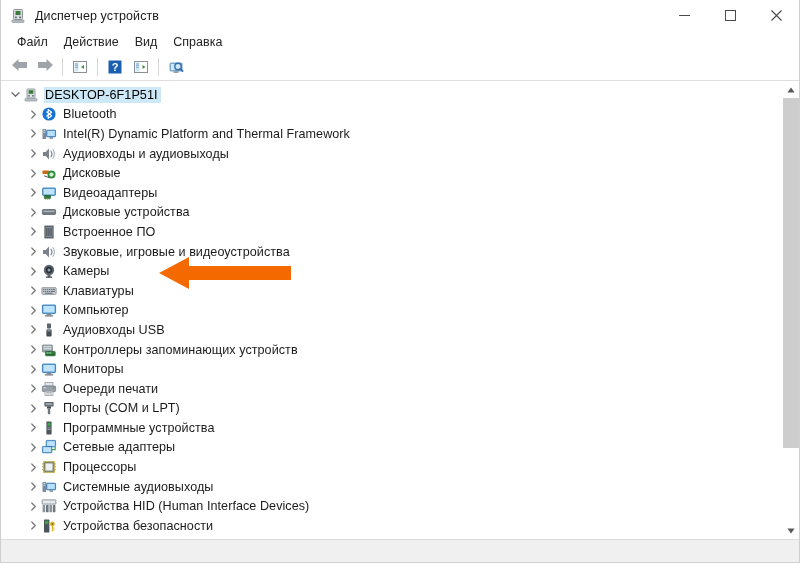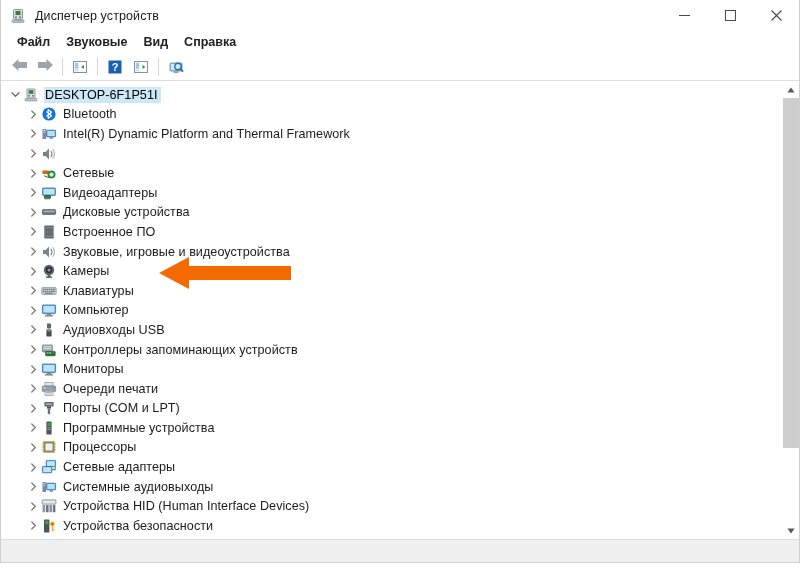--- a/index.html
+++ b/index.html
@@ -56,21 +56,20 @@
   .wbtn svg { display: block; }
 
   
   #menubar {
     height: 22px;
     min-height: 22px;
     display: flex;
     align-items: center;
     padding-left: 8px;
     background: #ffffff;
-    font-weight: bold;
   }
   .menu-item {
     font-size: 12.5px;
     color: #222;
     padding: 2px 8px;
     cursor: default;
   }
 
   
   #toolbar {
@@ -228,21 +227,21 @@
       <div class="wbtn close">
         <svg width="11" height="11" viewBox="0 0 11 11">
             <path d="M0.5 0.5 L10.5 10.5 M10.5 0.5 L0.5 10.5" stroke="#4a4a4a" stroke-width="1.1" fill="none"></path>
           </svg>
       </div>
     </div>
   </div>
 
   <div id="menubar">
     <div class="menu-item">Файл</div>
-    <div class="menu-item">Звуковые</div>
+    <div class="menu-item">Действие</div>
     <div class="menu-item">Вид</div>
     <div class="menu-item">Справка</div>
   </div>
 
   <div id="toolbar">
     <div class="tb-btn">
       <span>
         <svg width="17" height="14" viewBox="0 0 17 14">
           <path d="M7.5 1 L1 7 L7.5 13 L7.5 10 L16 10 L16 4 L7.5 4 Z" fill="#9ea4aa"></path>
         </svg>
@@ -365,38 +364,39 @@
               <path d="M2.8 1 L6.3 4.5 L2.8 8" fill="none" stroke="#7a7a7a" stroke-width="1.3" stroke-linecap="round" stroke-linejoin="round"></path>
             </svg>
         </span>
         <span class="ico">
           <svg class="icn" viewBox="0 0 16 16">
             <path d="M2 6 L4.6 6 L8 2.6 L8 13.4 L4.6 10 L2 10 Z" fill="#7a838b"></path>
             <path d="M10 5.2 Q12 8 10 10.8" fill="none" stroke="#7a838b" stroke-width="1.1" stroke-linecap="round"></path>
             <path d="M12 3.6 Q15 8 12 12.4" fill="none" stroke="#9aa2a9" stroke-width="1" stroke-linecap="round"></path>
           </svg>
         </span>
+        <span class="lbl">Аудиовходы и аудиовыходы</span>
       </div>
 
       <div class="row child">
         <span class="chev">
           <svg width="9" height="9" viewBox="0 0 9 9">
               <path d="M2.8 1 L6.3 4.5 L2.8 8" fill="none" stroke="#7a7a7a" stroke-width="1.3" stroke-linecap="round" stroke-linejoin="round"></path>
             </svg>
         </span>
         <span class="ico">
           <svg class="icn" viewBox="0 0 16 16">
             <rect x="1.5" y="5.6" width="6.5" height="3.4" rx="0.6" fill="#c96a12"></rect>
             <rect x="8" y="6.4" width="1.2" height="1.8" fill="#b05d10"></rect>
             <circle cx="10.5" cy="9.6" r="4" fill="#2f8c3a"></circle>
             <circle cx="10.5" cy="9.6" r="2.1" fill="#d6efd8"></circle>
             <path d="M3 10.8 L8 12.6" stroke="#555c62" stroke-width="1" fill="none"></path>
           </svg>
         </span>
-        <span class="lbl">Сетевые</span>
+        <span class="lbl">Дисковые</span>
       </div>
 
       <div class="row child">
         <span class="chev">
           <svg width="9" height="9" viewBox="0 0 9 9">
               <path d="M2.8 1 L6.3 4.5 L2.8 8" fill="none" stroke="#7a7a7a" stroke-width="1.3" stroke-linecap="round" stroke-linejoin="round"></path>
             </svg>
         </span>
         <span class="ico">
           <svg class="icn" viewBox="0 0 16 16">
@@ -633,20 +633,38 @@
       </div>
 
       <div class="row child">
         <span class="chev">
           <svg width="9" height="9" viewBox="0 0 9 9">
               <path d="M2.8 1 L6.3 4.5 L2.8 8" fill="none" stroke="#7a7a7a" stroke-width="1.3" stroke-linecap="round" stroke-linejoin="round"></path>
             </svg>
         </span>
         <span class="ico">
           <svg class="icn" viewBox="0 0 16 16">
+            <rect x="5.2" y="1.4" width="9.4" height="6.4" rx="0.6" fill="#4b9fe0" stroke="#2f6ea8" stroke-width="0.7"></rect>
+            <rect x="6" y="2.2" width="7.8" height="4.8" fill="#bfe3fb"></rect>
+            <rect x="1.4" y="7.4" width="9.4" height="6.4" rx="0.6" fill="#4b9fe0" stroke="#2f6ea8" stroke-width="0.7"></rect>
+            <rect x="2.2" y="8.2" width="7.8" height="4.8" fill="#bfe3fb"></rect>
+            <path d="M11 10.6 L14.2 10.6 L14.2 8" stroke="#3fa04a" stroke-width="1.2" fill="none"></path>
+          </svg>
+        </span>
+        <span class="lbl">Сетевые адаптеры</span>
+      </div>
+
+      <div class="row child">
+        <span class="chev">
+          <svg width="9" height="9" viewBox="0 0 9 9">
+              <path d="M2.8 1 L6.3 4.5 L2.8 8" fill="none" stroke="#7a7a7a" stroke-width="1.3" stroke-linecap="round" stroke-linejoin="round"></path>
+            </svg>
+        </span>
+        <span class="ico">
+          <svg class="icn" viewBox="0 0 16 16">
             <rect x="2.2" y="2.2" width="11.6" height="11.6" fill="#b8a438"></rect>
             <rect x="3.4" y="3.4" width="9.2" height="9.2" fill="#6c767e"></rect>
             <rect x="4.4" y="4.4" width="7.2" height="7.2" fill="#eef1f3"></rect>
             <rect x="1" y="4.4" width="1.2" height="1" fill="#b8a438"></rect>
             <rect x="1" y="7.4" width="1.2" height="1" fill="#b8a438"></rect>
             <rect x="1" y="10.2" width="1.2" height="1" fill="#b8a438"></rect>
             <rect x="13.8" y="4.4" width="1.2" height="1" fill="#b8a438"></rect>
             <rect x="13.8" y="7.4" width="1.2" height="1" fill="#b8a438"></rect>
             <rect x="13.8" y="10.2" width="1.2" height="1" fill="#b8a438"></rect>
           </svg>
@@ -655,38 +673,20 @@
       </div>
 
       <div class="row child">
         <span class="chev">
           <svg width="9" height="9" viewBox="0 0 9 9">
               <path d="M2.8 1 L6.3 4.5 L2.8 8" fill="none" stroke="#7a7a7a" stroke-width="1.3" stroke-linecap="round" stroke-linejoin="round"></path>
             </svg>
         </span>
         <span class="ico">
           <svg class="icn" viewBox="0 0 16 16">
-            <rect x="5.2" y="1.4" width="9.4" height="6.4" rx="0.6" fill="#4b9fe0" stroke="#2f6ea8" stroke-width="0.7"></rect>
-            <rect x="6" y="2.2" width="7.8" height="4.8" fill="#bfe3fb"></rect>
-            <rect x="1.4" y="7.4" width="9.4" height="6.4" rx="0.6" fill="#4b9fe0" stroke="#2f6ea8" stroke-width="0.7"></rect>
-            <rect x="2.2" y="8.2" width="7.8" height="4.8" fill="#bfe3fb"></rect>
-            <path d="M11 10.6 L14.2 10.6 L14.2 8" stroke="#3fa04a" stroke-width="1.2" fill="none"></path>
-          </svg>
-        </span>
-        <span class="lbl">Сетевые адаптеры</span>
-      </div>
-
-      <div class="row child">
-        <span class="chev">
-          <svg width="9" height="9" viewBox="0 0 9 9">
-              <path d="M2.8 1 L6.3 4.5 L2.8 8" fill="none" stroke="#7a7a7a" stroke-width="1.3" stroke-linecap="round" stroke-linejoin="round"></path>
-            </svg>
-        </span>
-        <span class="ico">
-          <svg class="icn" viewBox="0 0 16 16">
             <rect x="1.5" y="3" width="3.6" height="10" fill="#7f8a94"></rect>
             <rect x="2.3" y="4" width="2" height="1" fill="#cfd6dc"></rect>
             <rect x="2.3" y="5.8" width="2" height="1" fill="#cfd6dc"></rect>
             <rect x="5.6" y="4.2" width="9" height="6.6" rx="0.6" fill="#4b9fe0" stroke="#2f6ea8" stroke-width="0.8"></rect>
             <rect x="6.4" y="5" width="7.4" height="5" fill="#b9e0fa"></rect>
             <rect x="8.5" y="11.2" width="3.5" height="1.6" fill="#7d8a94"></rect>
           </svg>
         </span>
         <span class="lbl">Системные аудиовыходы</span>
       </div>

